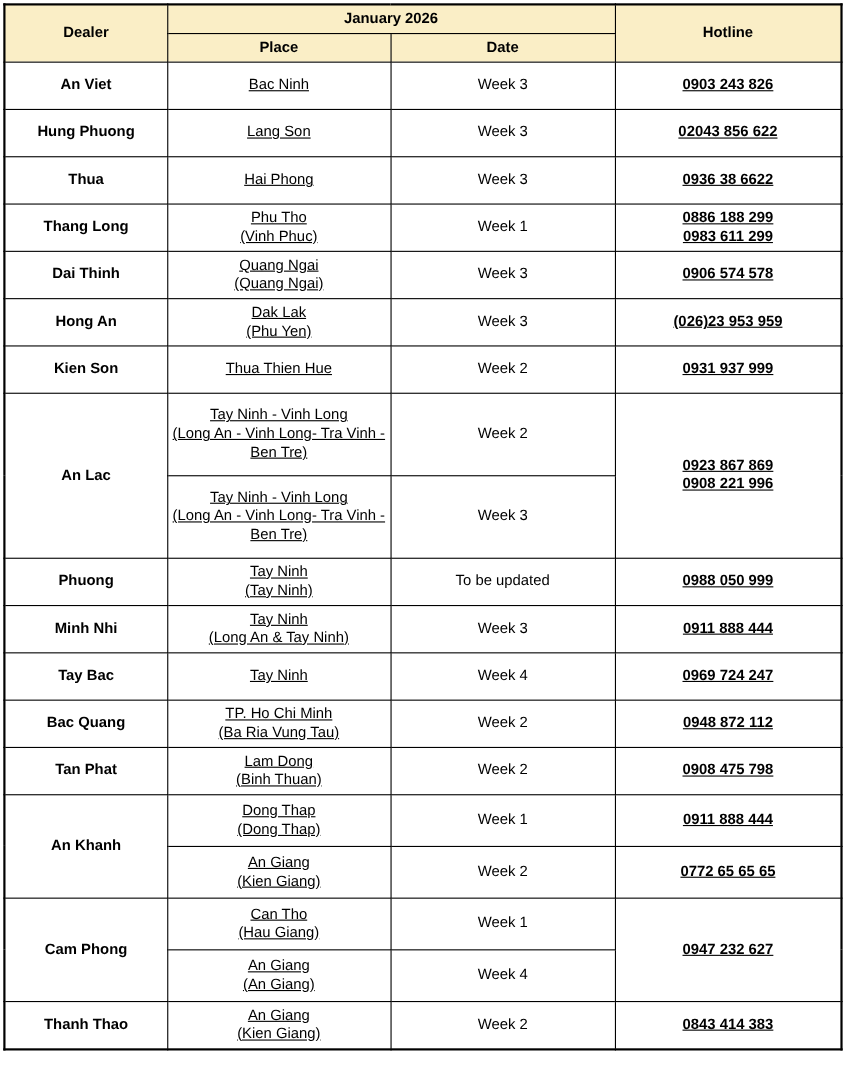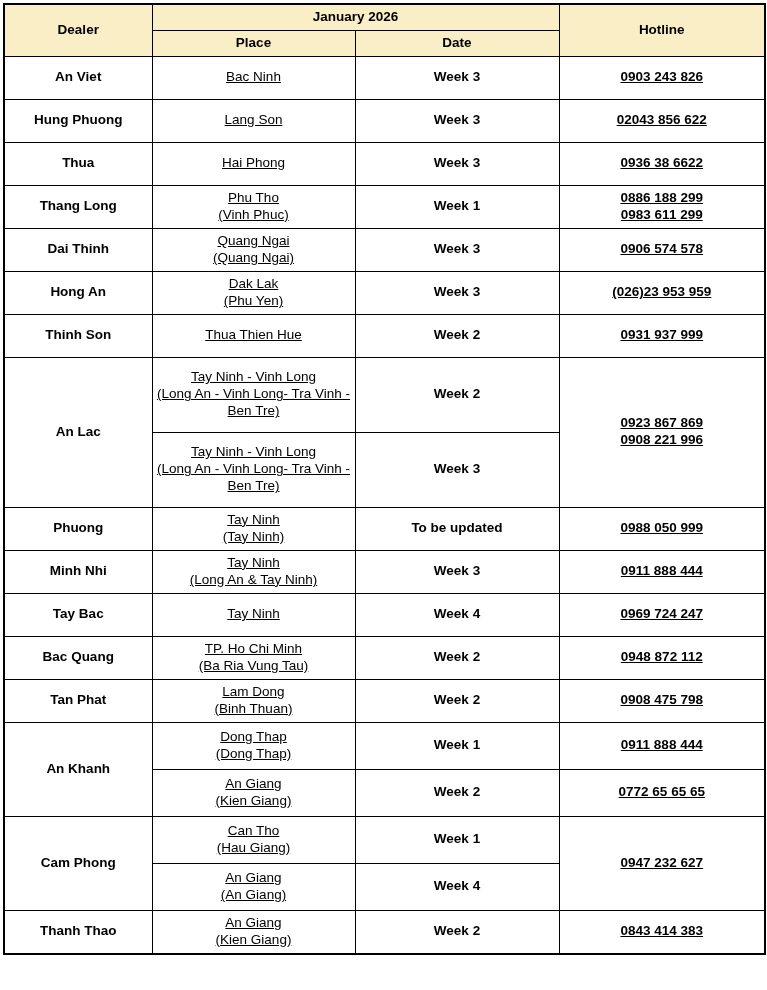--- a/index.html
+++ b/index.html
@@ -42,21 +42,21 @@
   col.c-hotline{ width: 206px; }
 
   td.dealer {
     font-weight: bold;
     font-size: 14px;
   }
   td.place {
     font-weight: normal;
   }
   td.date {
-    font-weight: bold;
+    font-weight: normal;
   }
   td.hotline {
     font-weight: bold;
     font-size: 14px;
   }
   .sub {
     display: block;
     text-decoration: underline;
   }
   .row-tall td { height: 34px; }
@@ -149,21 +149,21 @@
         <span class="sub">Dak Lak</span>
         <span class="sub">(Phu Yen)</span>
       </td>
       <td class="date">Week 3</td>
       <td class="hotline">
         <span class="sub">(026)23 953 959</span>
       </td>
     </tr>
 
     <tr class="row-tall">
-      <td class="dealer">Thinh Son</td>
+      <td class="dealer">Kien Son</td>
       <td class="place">
         <span class="sub">Thua Thien Hue</span>
       </td>
       <td class="date">Week 2</td>
       <td class="hotline">
         <span class="sub">0931 937 999</span>
       </td>
     </tr>
 
     <tr>

